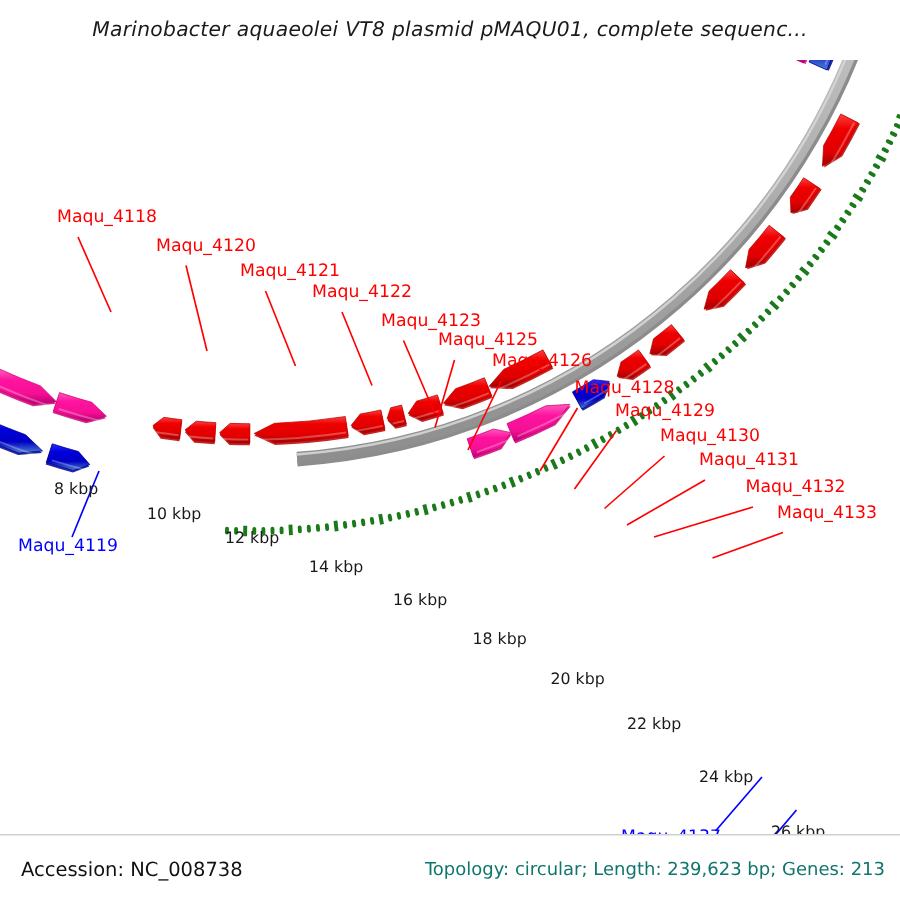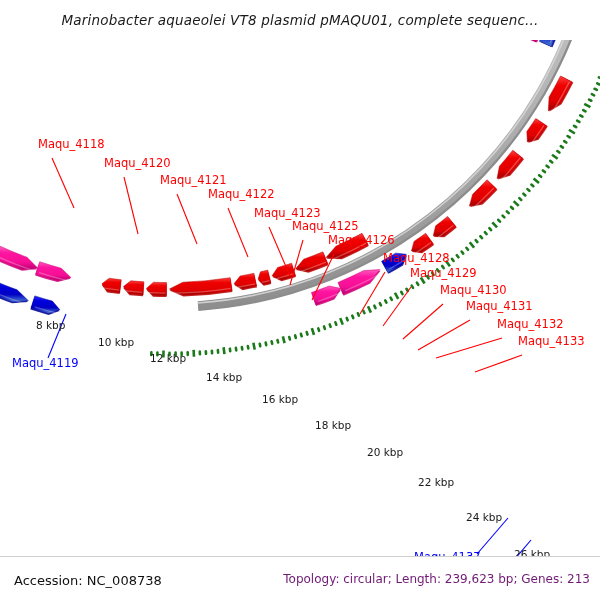--- a/index.html
+++ b/index.html
@@ -65,21 +65,21 @@
     font-size: 13px;
     color: #111111;
     font-family: "DejaVu Sans", sans-serif;
     white-space: nowrap;
   }
   .status-right {
     position: absolute;
     right: 10px;
     top: 15px;
     font-size: 12px;
-    color: #701a75;
+    color: #0f766e;
     font-family: "DejaVu Sans", sans-serif;
     white-space: nowrap;
   }
   text {
     font-family: "DejaVu Sans", sans-serif;
   }
   .lbl-red {
     font-size: 11.5px;
     fill: #ff0000;
   }

